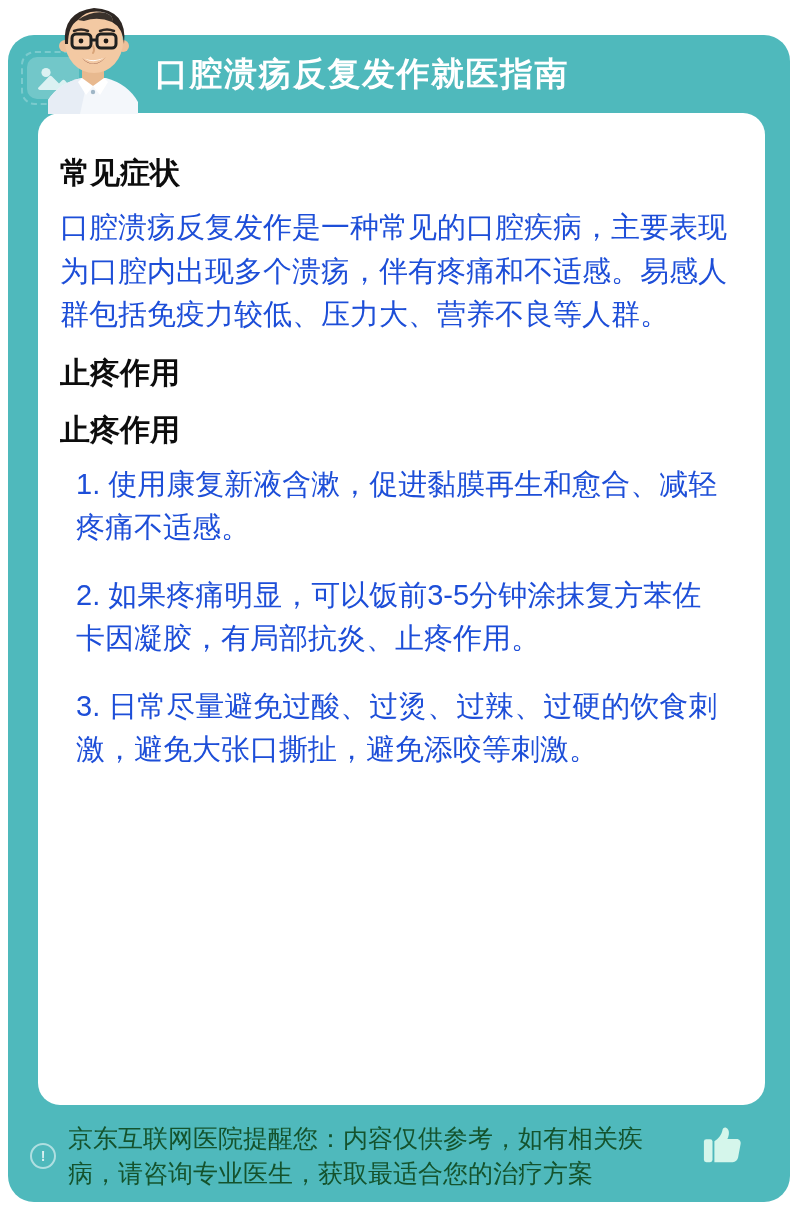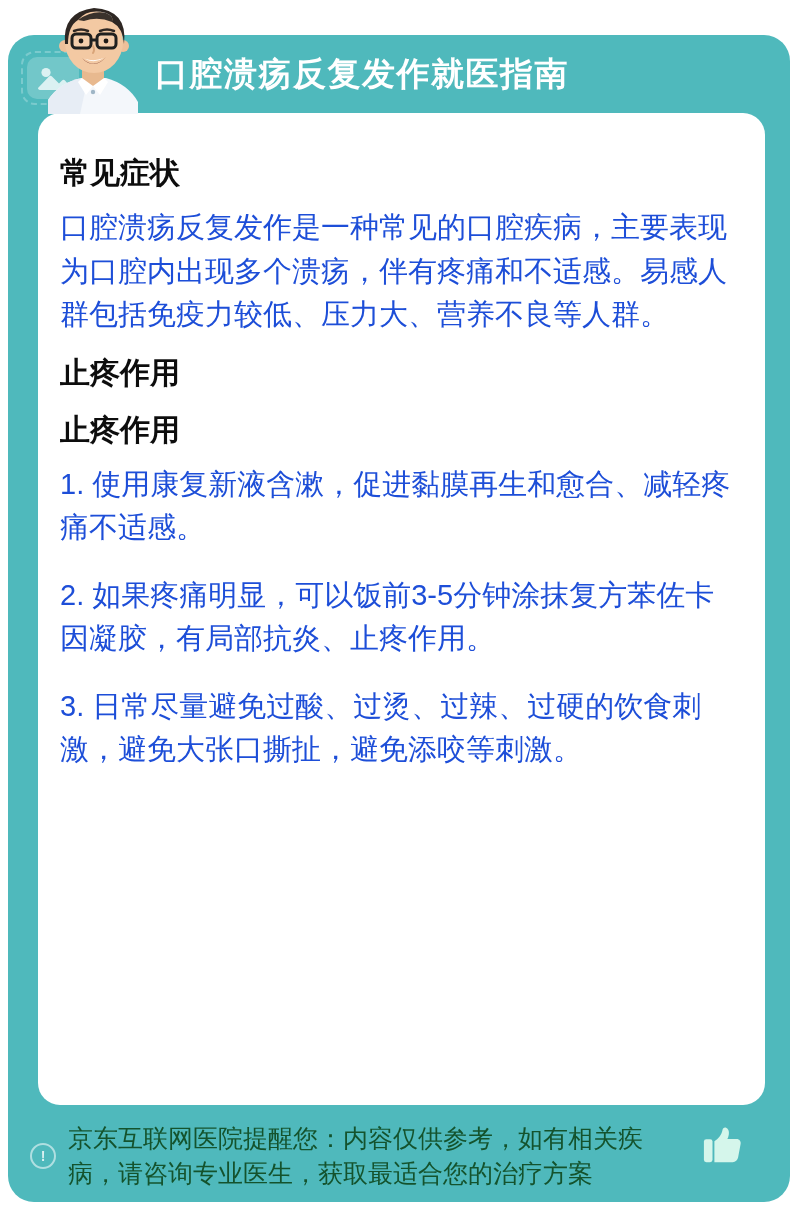--- a/index.html
+++ b/index.html
@@ -40,21 +40,21 @@
     color:#161616;
   }
   .card h2{
     font-size:30px;font-weight:700;color:#0d0d0d;
     margin:16px 0 12px;
   }
   .card h2:first-child{margin-top:8px;}
   .card p{
     font-size:29px;line-height:1.5;margin:0 0 14px;color:#1d4ed8;
   }
-  .card p.care-item{margin:0 0 24px;}
+  .card p.care-item{margin:0 16px 24px;}
   .footer{
     position:absolute;left:22px;bottom:12px;width:740px;
     display:flex;align-items:center;gap:12px;
   }
   .info-icon{
     flex:none;width:22px;height:22px;border-radius:50%;
     border:2px solid rgba(255,255,255,0.55);
     color:rgba(255,255,255,0.80);font-size:14px;font-weight:700;
     display:flex;align-items:center;justify-content:center;
   }

